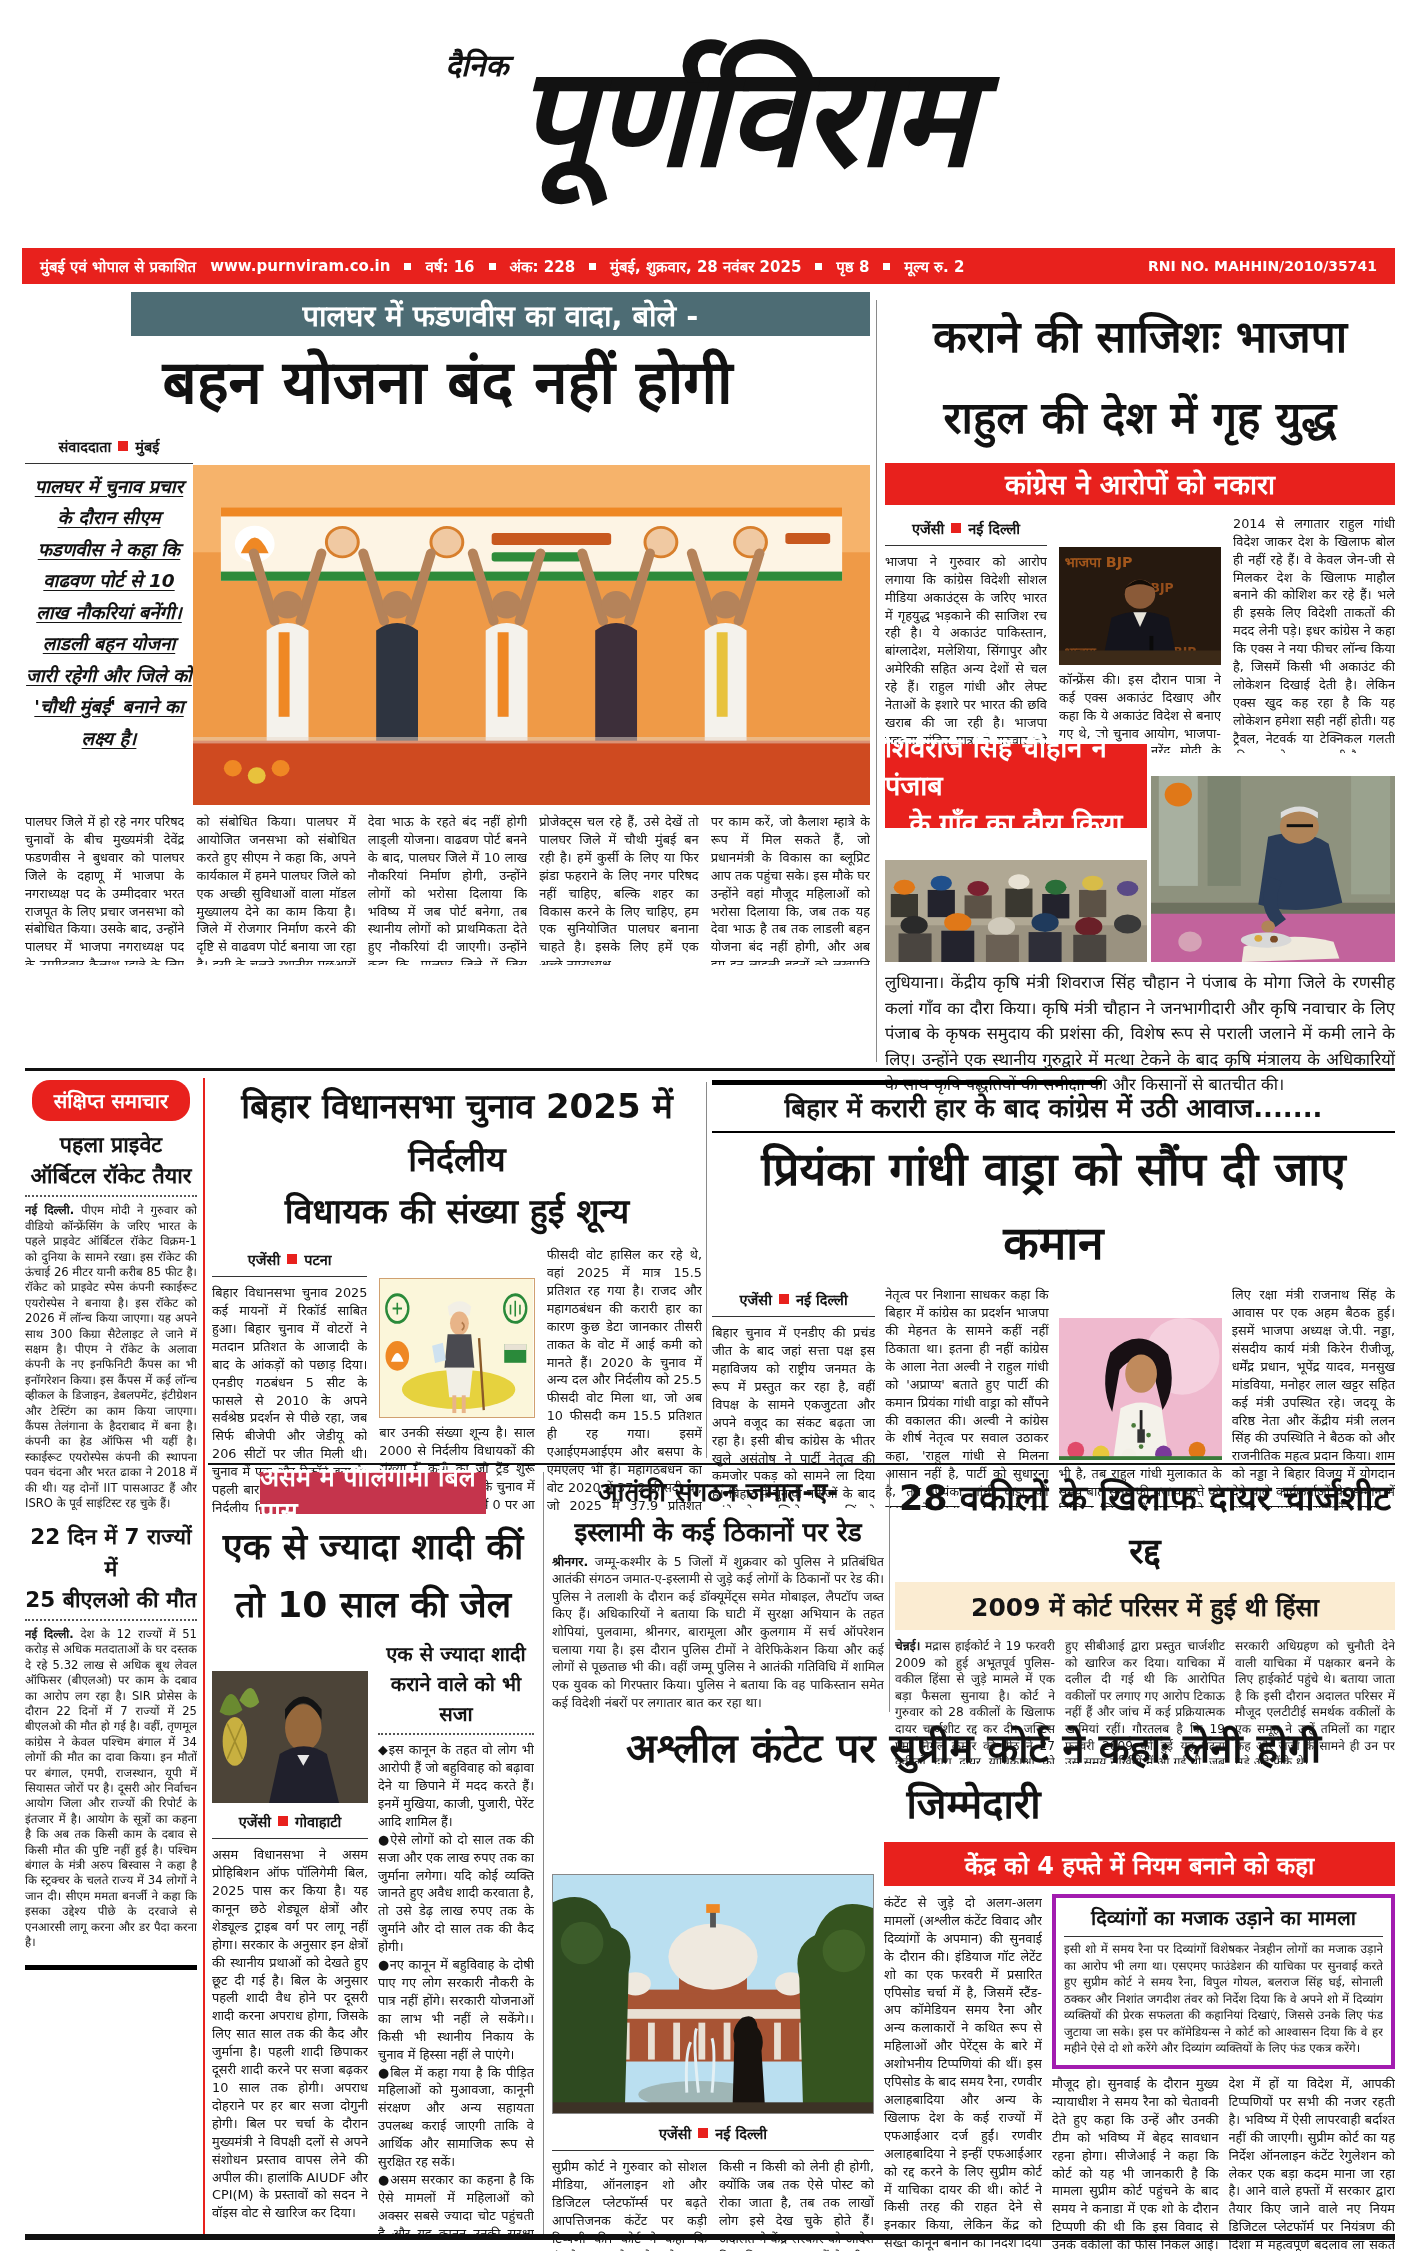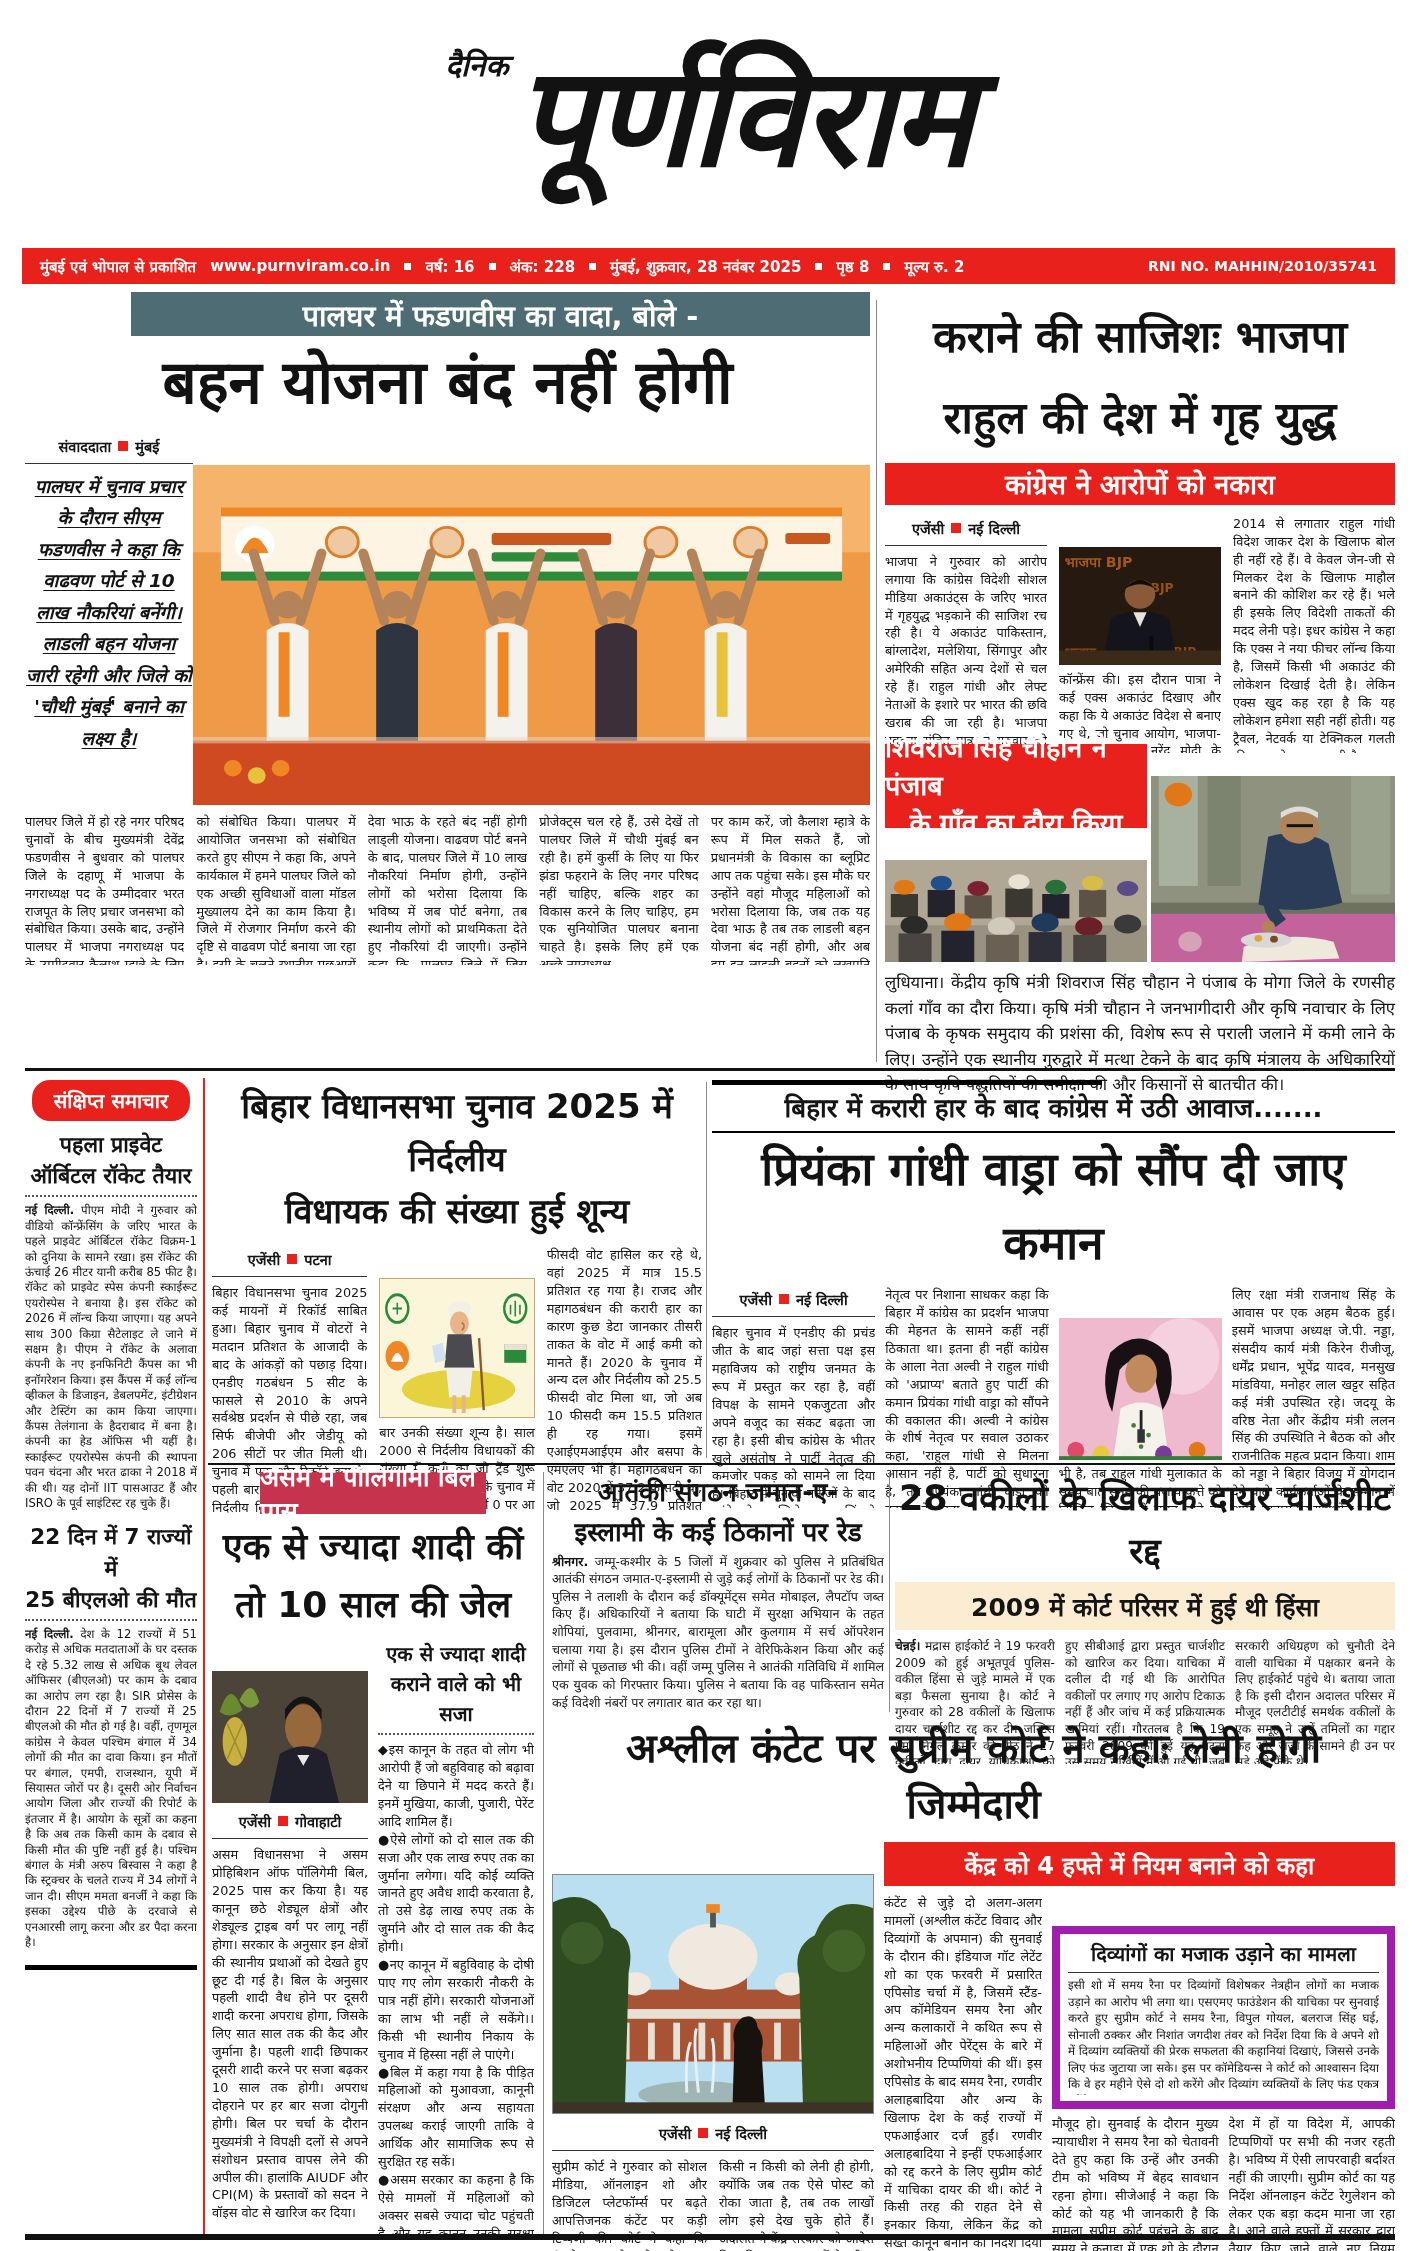--- a/index.html
+++ b/index.html
@@ -93,21 +93,21 @@
   .obs-content{display:flex;gap:10px;margin-top:10px;}
   .obs-left{width:322px;flex:0 0 auto;}
   .obs-left .photo{height:238px;border:1px solid #888;}
   .obs-left .byline{margin-top:6px;}
   .obs-left .cols{height:172px;}
   .obs-right{flex:1;min-width:0;}
   .obs-right .redbar{height:44px;font-size:24px;margin-bottom:8px;}
   .obs-body{display:flex;gap:10px;height:388px;overflow:hidden;}
   .obs-colA{width:158px;flex:0 0 auto;}
   .obs-sub{flex:1;min-width:0;display:flex;flex-direction:column;}
-  .divbox{border:8px solid #a21caf;padding:6px 8px;margin-bottom:6px;margin-top:32px;}
+  .divbox{border:4px solid #a21caf;padding:6px 8px;margin-bottom:6px;}
   .divbox h4{margin:0 0 4px;font-size:20px;text-align:center;border-bottom:1.5px solid #333;padding-bottom:5px;}
   .divbox .body-txt{font-size:11.8px;height:118px;}
   .obs-cols2{display:flex;gap:10px;flex:1;overflow:hidden;}
 </style>
 </head>
 <body>
 
 <div class="page">
 
   <header class="masthead">

